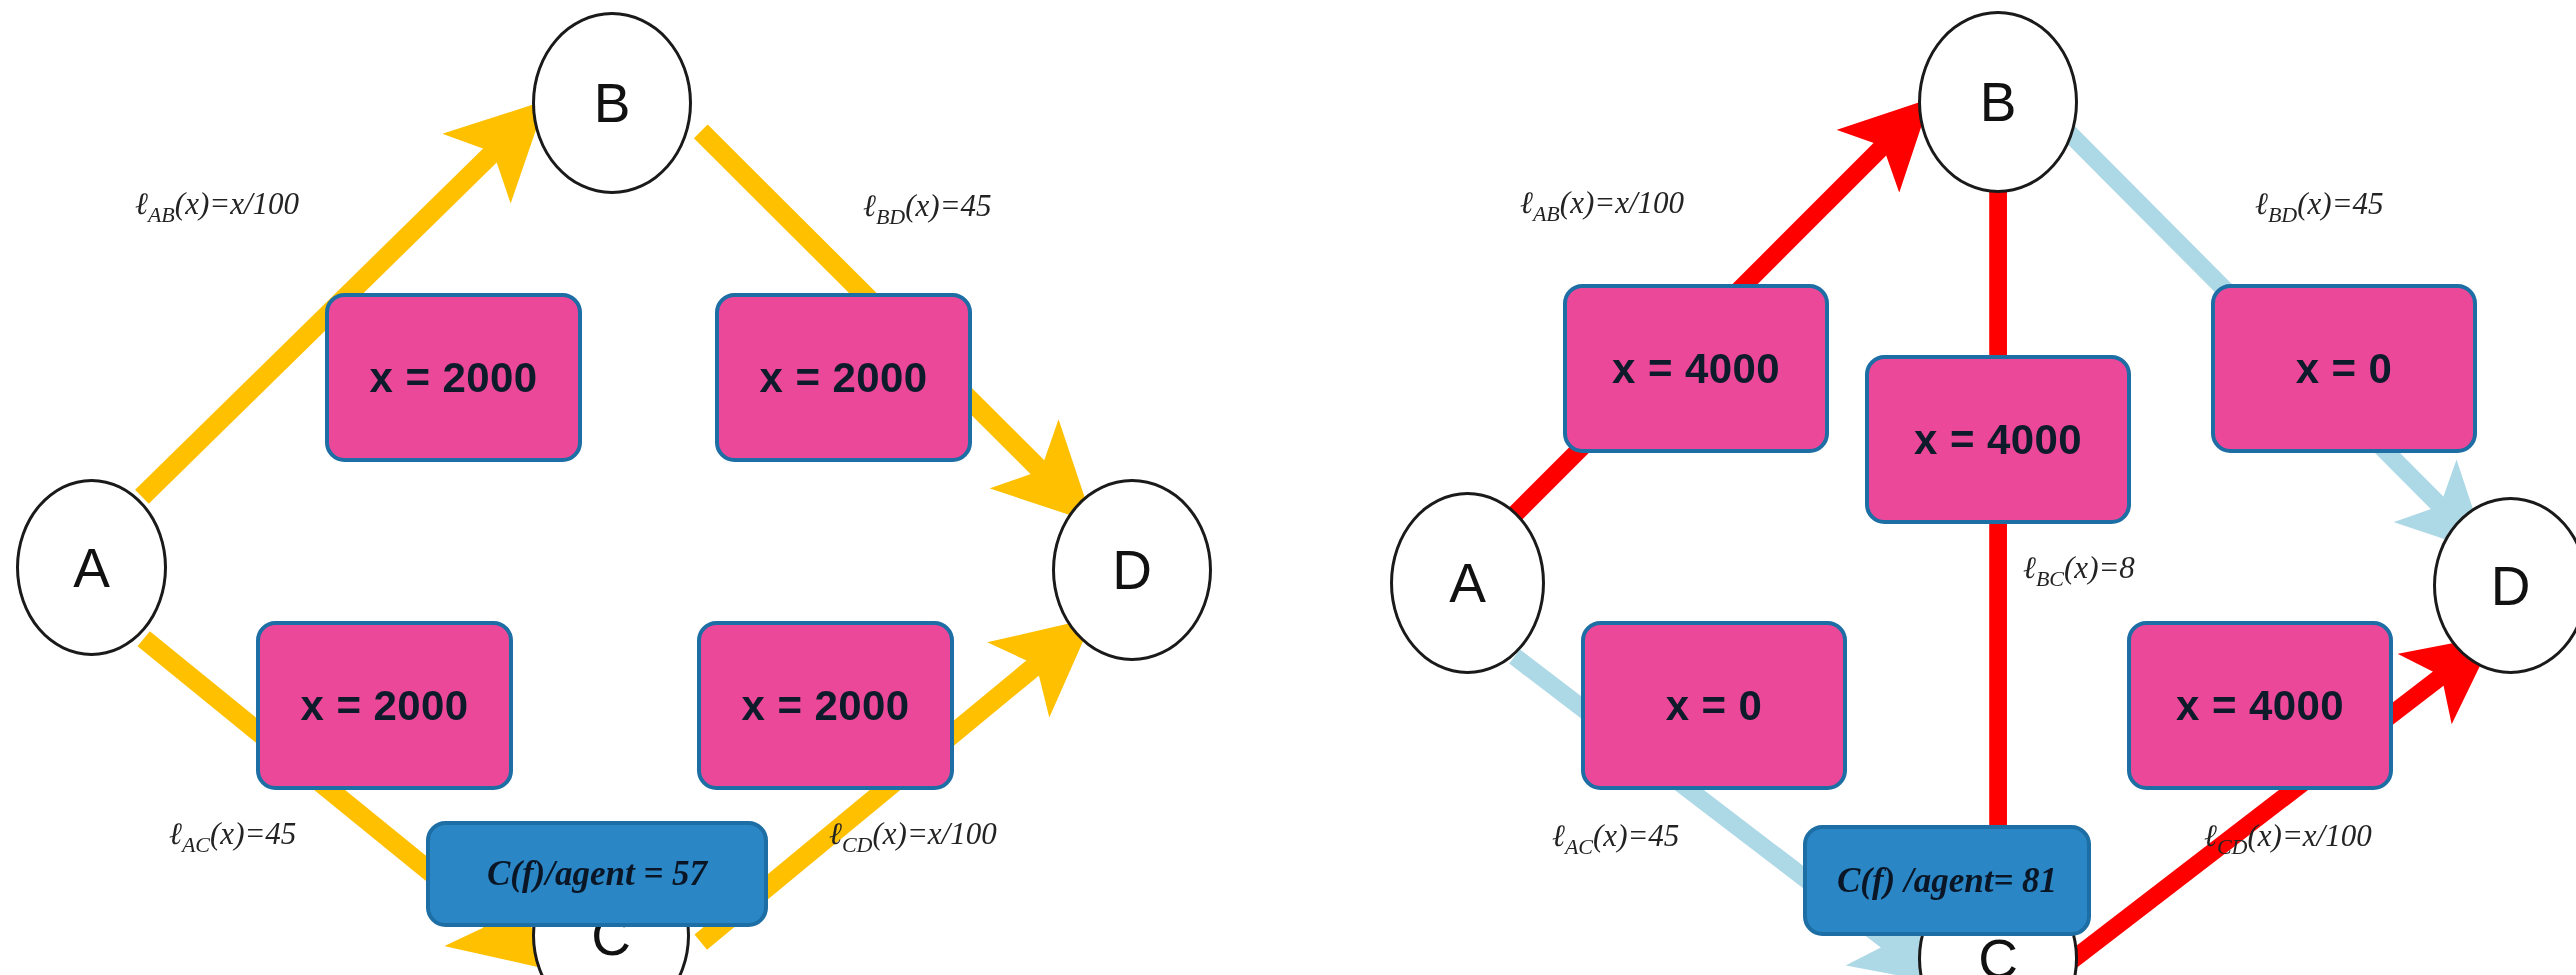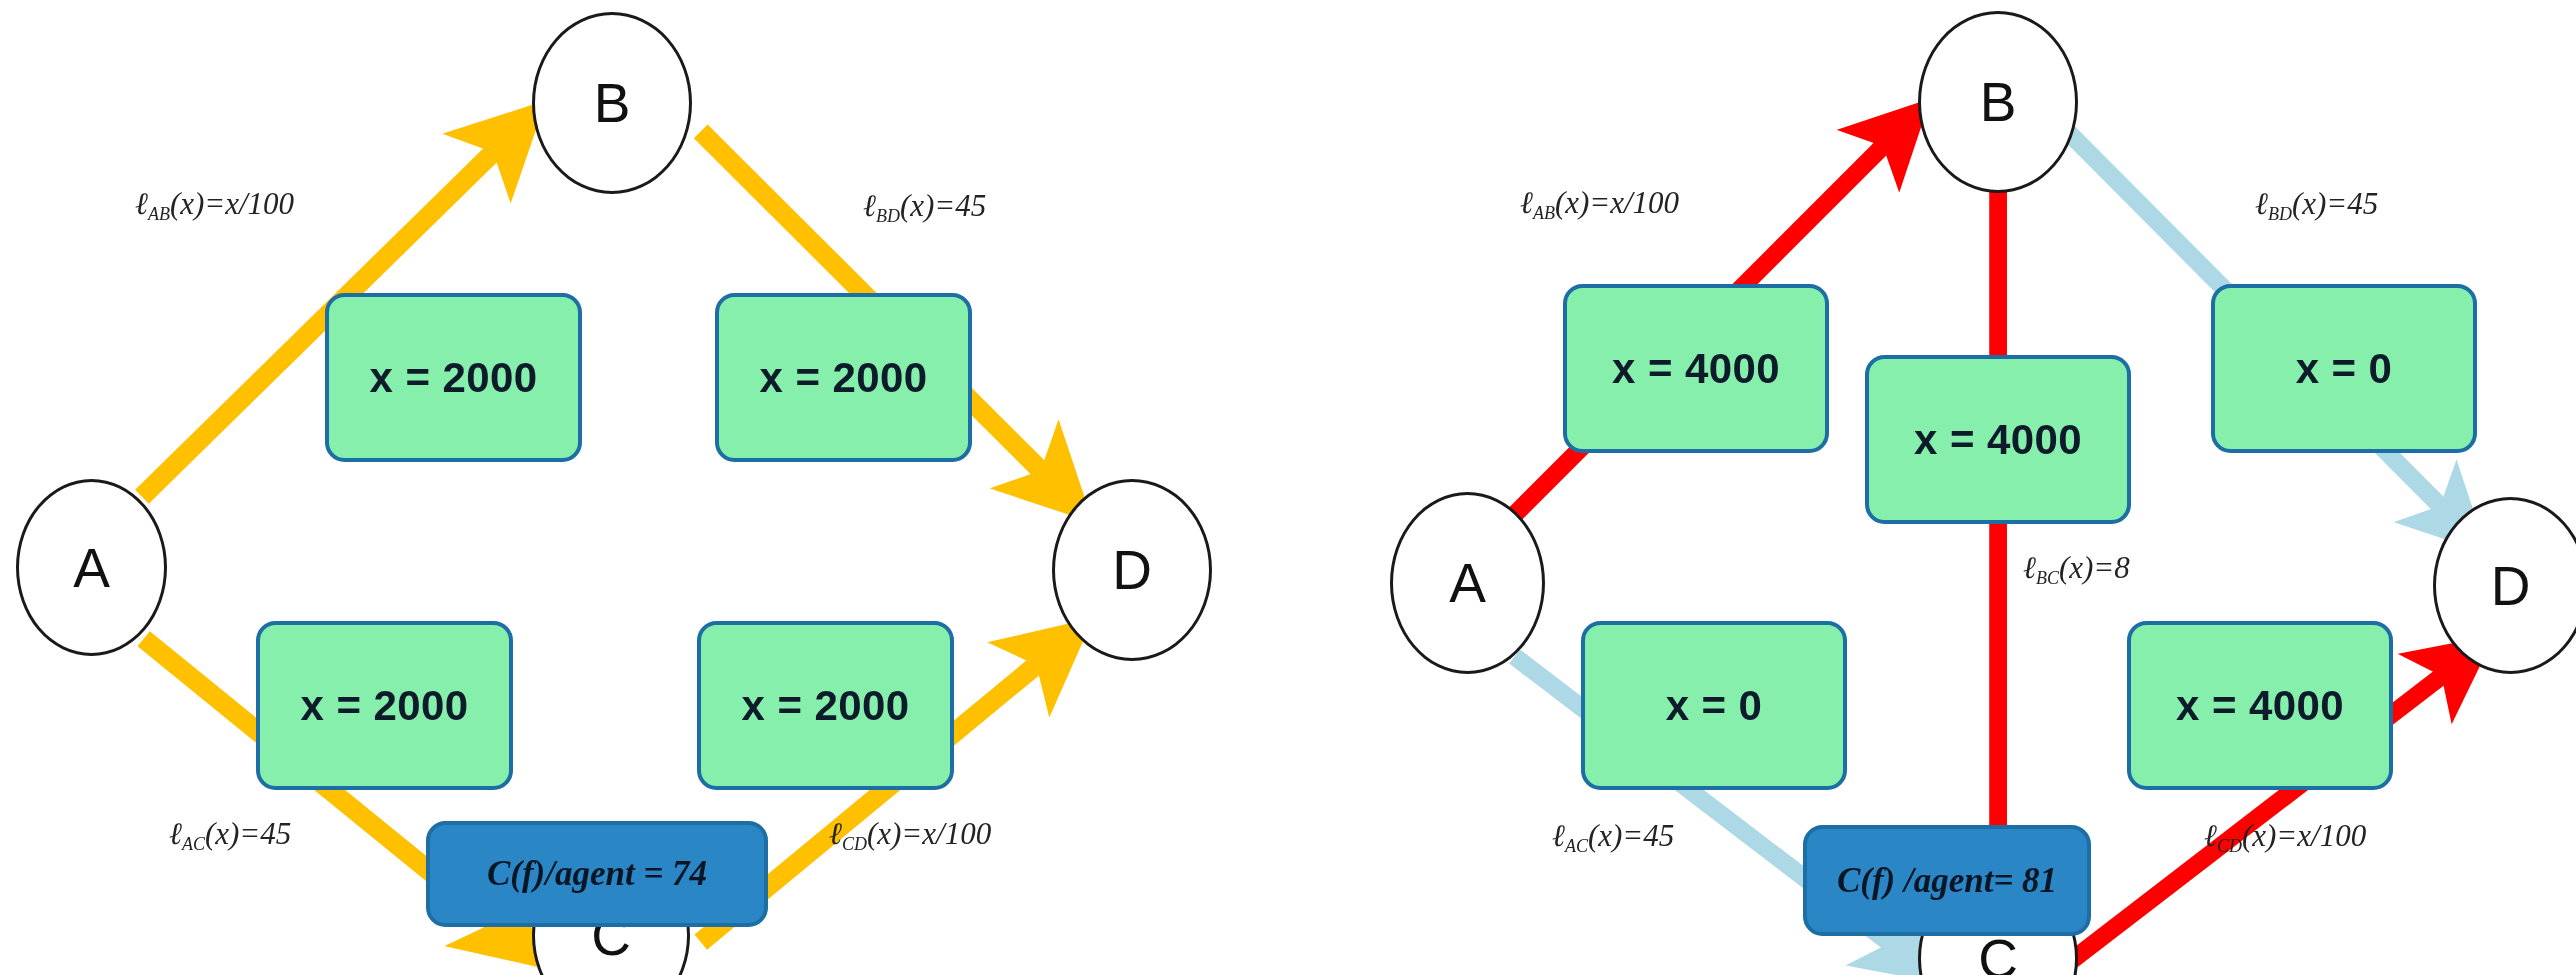--- a/index.html
+++ b/index.html
@@ -17,21 +17,21 @@
     display:flex;align-items:center;justify-content:center;
     font-family:"Liberation Sans",sans-serif;
     font-size:55px;
     color:#111111;
     font-weight:400;
     z-index:5;
     box-sizing:border-box;
   }
   .flowbox{
     position:absolute;
-    background:#86efac;
+    background:#ec4899;
     border:4.4px solid #1d6ea5;
     border-radius:19.5px;
     display:flex;align-items:center;justify-content:center;
     font-family:"Liberation Sans",sans-serif;
     font-weight:bold;
     font-size:42px;
     color:#0d1b2a;
     z-index:6;
     box-sizing:border-box;
     letter-spacing:0.4px;
@@ -53,21 +53,21 @@
   .elabel{
     position:absolute;
     font-family:"Liberation Serif",serif;
     font-style:italic;
     font-size:31px;
     color:#232323;
     white-space:nowrap;
     z-index:7;
   }
   .elabel .sub{
-    font-size:18px;
+    font-size:22px;
     vertical-align:-0.35em;
   }
 </style>
 </head>
 <body>
 
 <div id="stage">
 
   <div class="panel" id="panel-left">
 
@@ -128,21 +128,21 @@
       <span>ℓ</span><span class="sub">BD</span><span>(x)=45</span>
     </div>
     <div class="elabel" style="left:169px;top:816px;">
       <span>ℓ</span><span class="sub">AC</span><span>(x)=45</span>
     </div>
     <div class="elabel" style="left:829px;top:816px;">
       <span>ℓ</span><span class="sub">CD</span><span>(x)=x/100</span>
     </div>
 
     <div class="costbox" style="left:426px;top:821px;width:342px;height:106px;">
-      <span>C(f)/agent = 74</span>
+      <span>C(f)/agent = 57</span>
     </div>
   </div>
 
   <div class="panel" id="panel-right">
 
     <svg class="edges" viewBox="0 0 1451 1099">
       <defs>
         <marker id="arrRed" markerWidth="5" markerHeight="5" refX="2.6" refY="2.5" orient="auto">
           <path d="M0,0 L5,2.5 L0,5 L1.2,2.5 Z" fill="#FF0000"></path>
         </marker>

